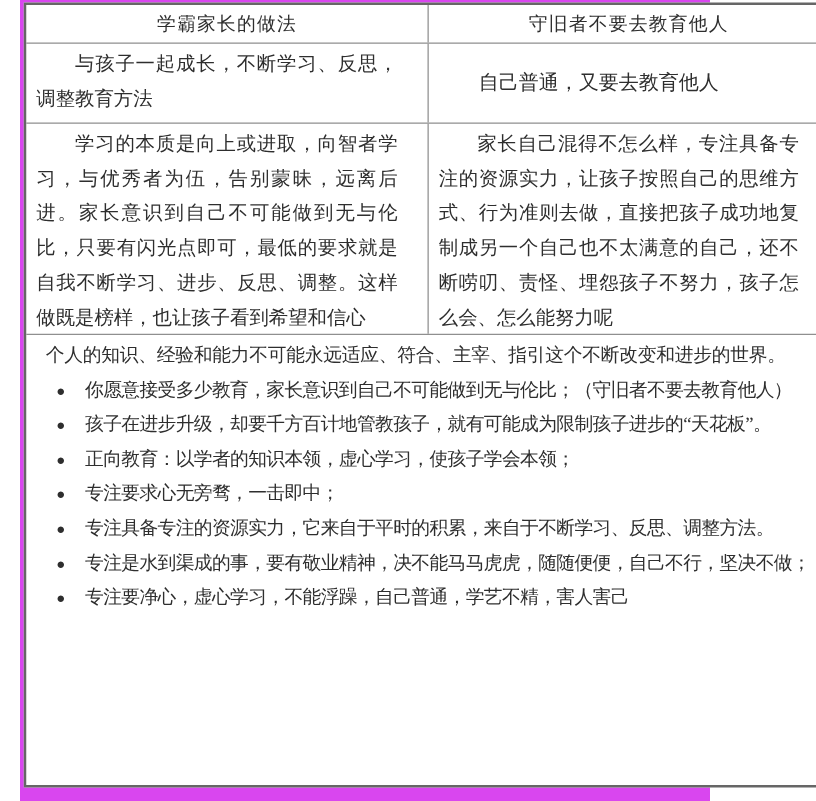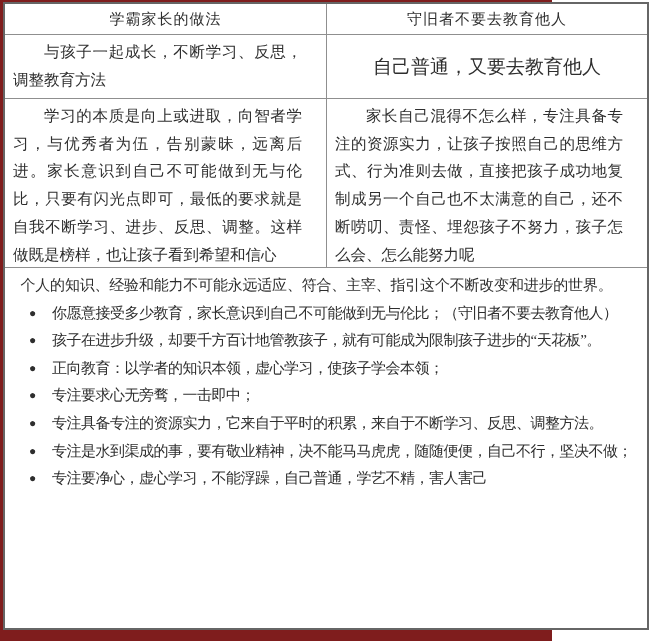--- a/index.html
+++ b/index.html
@@ -4,21 +4,21 @@
 <style>
   * { box-sizing: border-box; }
   html, body {
     margin: 0; padding: 0;
     width: 653px; height: 641px;
     background: #ffffff;
     font-family: "Liberation Serif", "DejaVu Serif", serif;
     color: #2e2e2e;
     overflow: hidden;
   }
-  .page { position: relative; width: 552px; height: 641px; background: #7f1d1d; }
+  .page { position: relative; width: 552px; height: 641px; background: #d946ef; margin-left: 16px; }
   .tbl {
     position: absolute; left: 3px; top: 2px;
     width: 646px; height: 628px;
     border: 2px solid #666666;
     background: #ffffff;
   }
   .trow { display: flex; width: 100%; border-bottom: 1px solid #8f8f8f; }
   .cell { overflow: hidden; }
   .cell-l { width: 322px; border-right: 1px solid #8f8f8f; }
   .cell-r { flex: 1; }
@@ -30,21 +30,21 @@
   .r2 { height: 64px; }
   .r3 { height: 169px; }
   .body-cell {
     padding: 3px 24px 0 8px;
     font-size: 15.5px;
     line-height: 27.7px;
     text-align: justify;
     text-indent: 2em;
   }
   .center-cell { display: flex; align-items: center; padding: 0 8px; }
-  .center-cell p { margin: 0; text-indent: 2em; font-size: 19px; }
+  .center-cell p { margin: 0; text-indent: 2em; font-size: 16px; }
   .bottom {
     height: 360px; overflow: hidden;
     padding: 4px 6px 0 8px;
     font-size: 15px;
     line-height: 27.6px;
   }
   .bottom p { margin: 0; text-indent: 0.5em; text-align: justify; letter-spacing: -0.2px; }
   .bold { font-weight: bold; }
   .bullet-item { position: relative; padding-left: 39px; letter-spacing: -0.5px; }
   .bullet-item .bullet {

